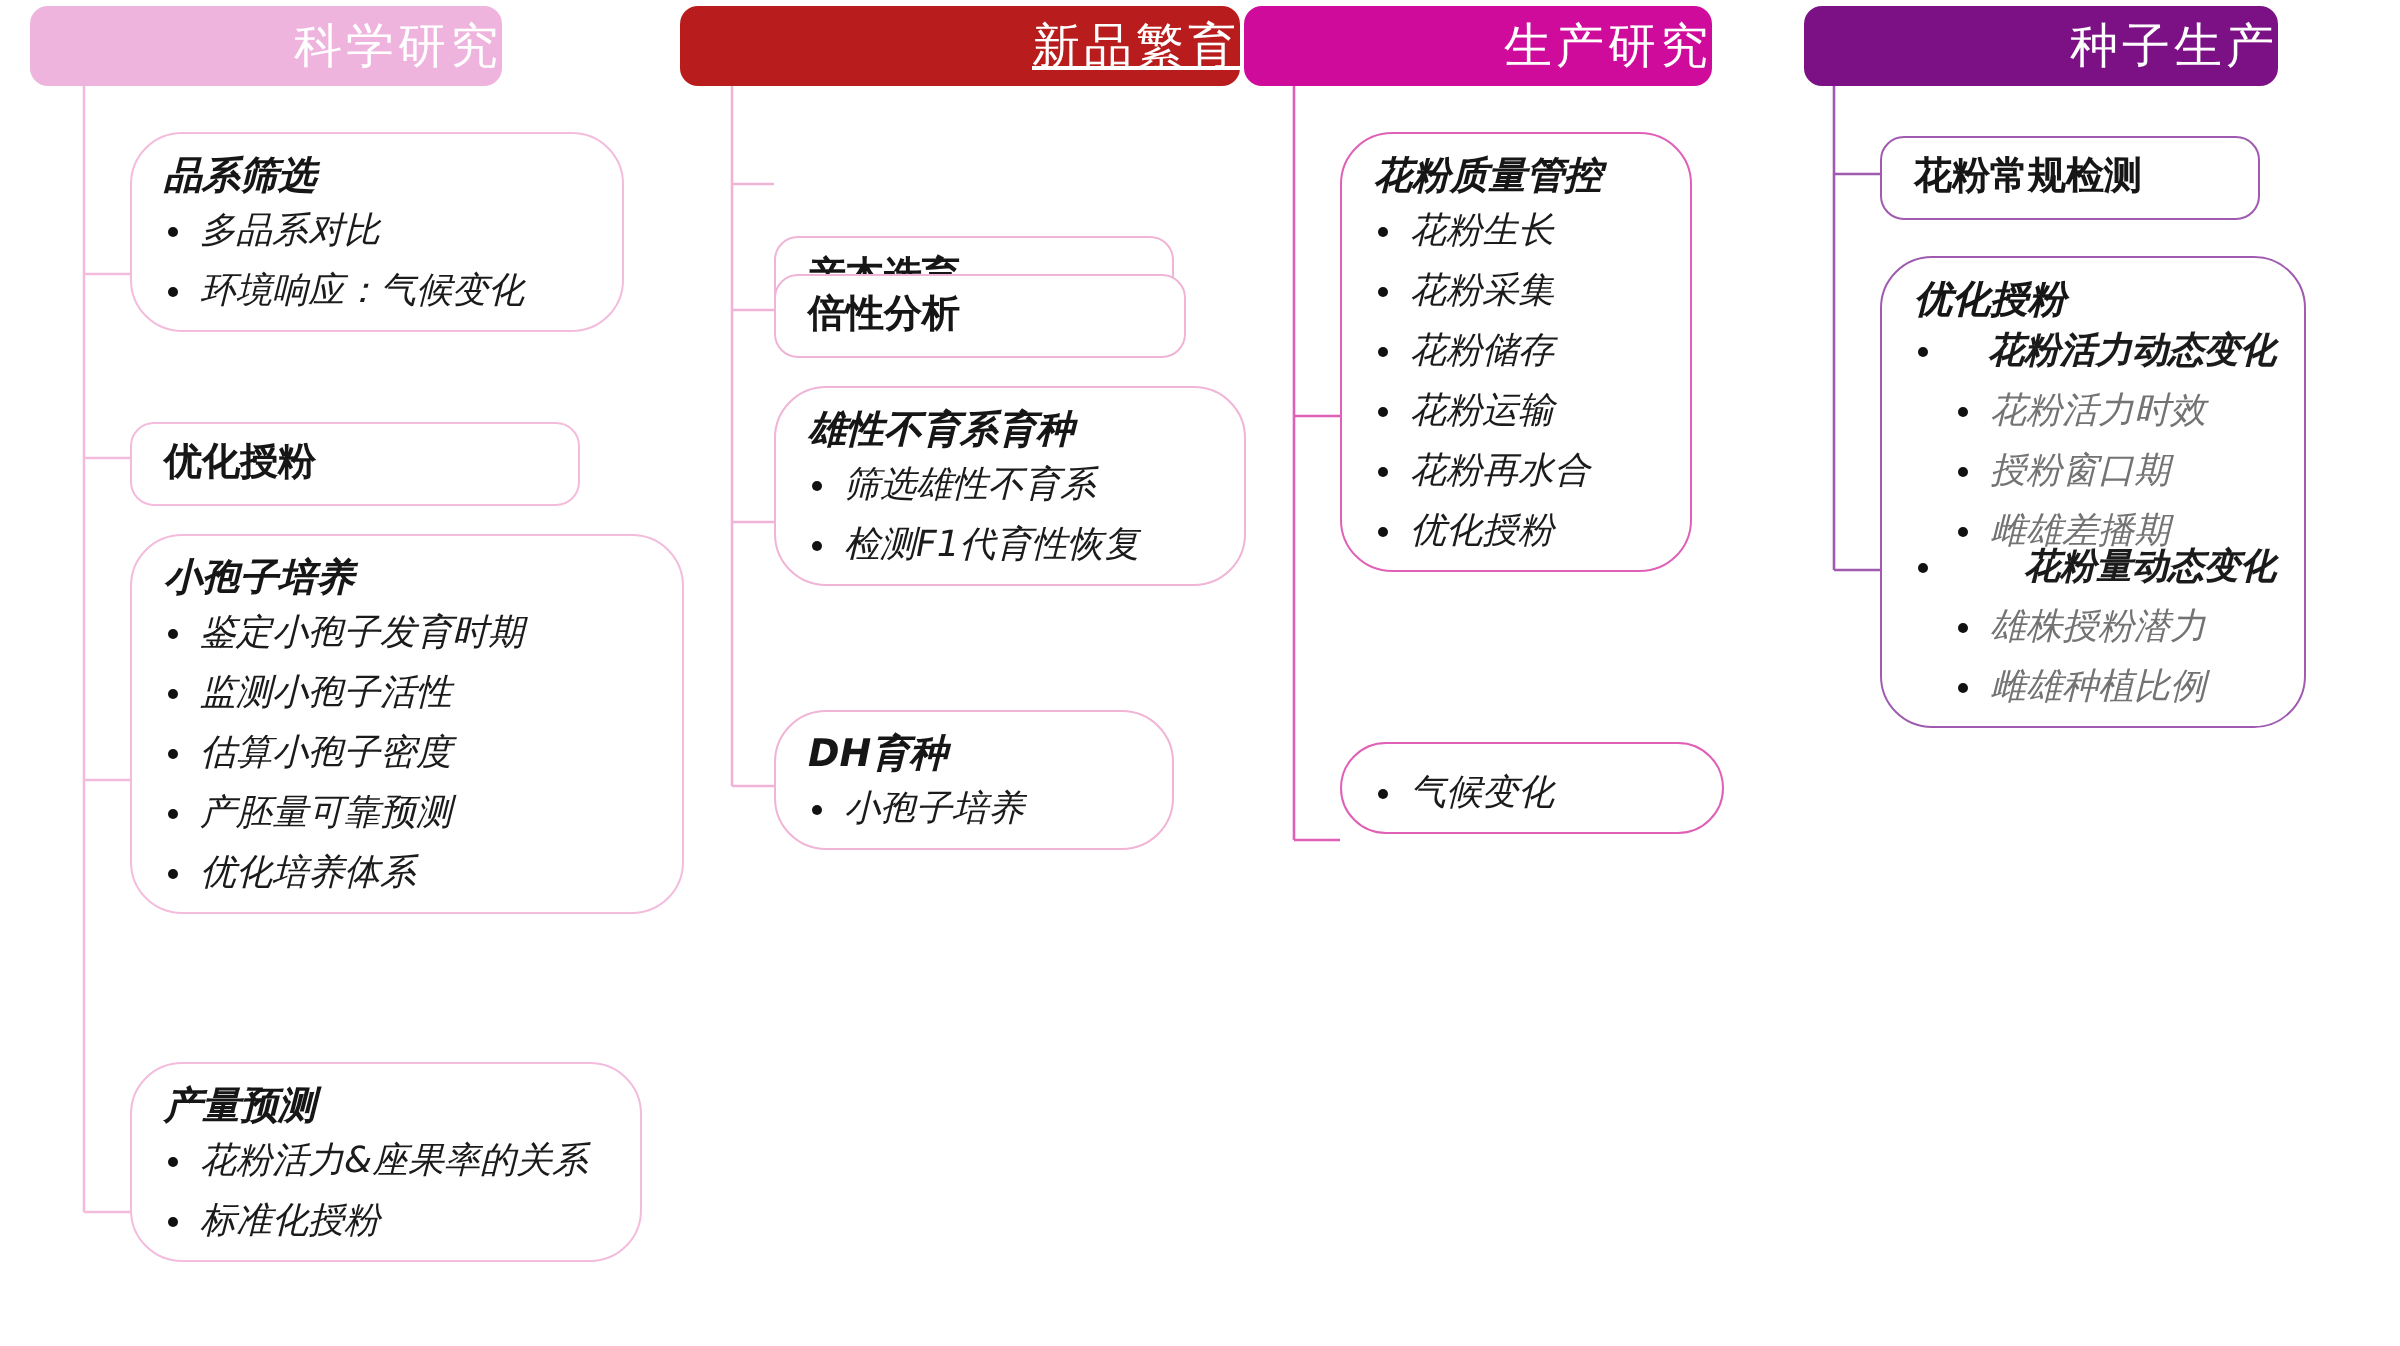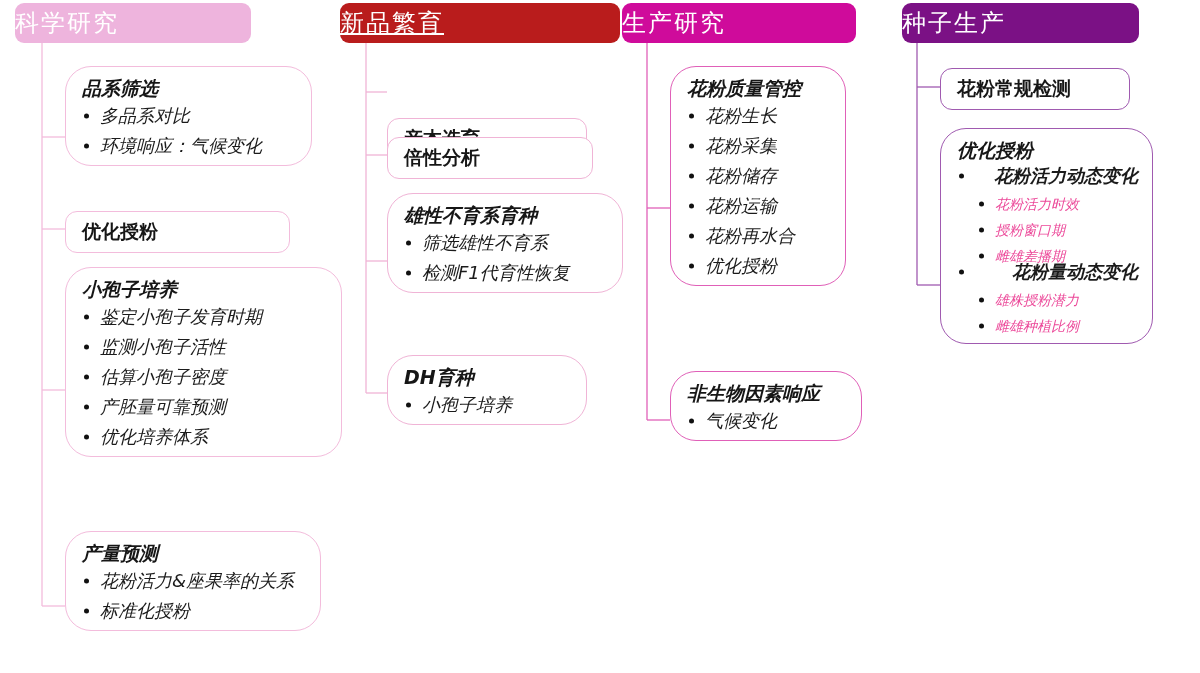--- a/index.html
+++ b/index.html
@@ -18,21 +18,21 @@
     width: 1200px;
     height: 673px;
   }
   
   .header-pill {
     position: absolute;
     height: 40px;
     border-radius: 9px;
     display: flex;
     align-items: center;
-    justify-content: flex-start;
+    justify-content: flex-end;
     color: #ffffff;
     font-size: 24px;
     font-weight: 400;
     letter-spacing: 2px;
     box-sizing: border-box;
   }
   
   .connectors {
     position: absolute;
     left: 0;
@@ -87,22 +87,22 @@
     background: #111111;
   }
   ul.items li.bold { font-weight: bold; text-align: right; }
   ul.sub {
     list-style: none;
     margin: 12px 0 0 0;
     padding: 0 0 0 20px;
   }
   ul.sub li {
     position: relative;
-    font-size: 14px;
-    color: #ec4899;
+    font-size: 18px;
+    color: #737373;
     line-height: 1.0;
     padding: 0 0 0 18px;
     margin: 0 0 12px 0;
     white-space: nowrap;
   }
   ul.sub li .bullet {
     position: absolute;
     left: 2px;
     top: 50%;
     transform: translateY(-50%);
@@ -216,21 +216,20 @@
       <li><span class="bullet"></span><span>花粉生长</span></li>
       <li><span class="bullet"></span><span>花粉采集</span></li>
       <li><span class="bullet"></span><span>花粉储存</span></li>
       <li><span class="bullet"></span><span>花粉运输</span></li>
       <li><span class="bullet"></span><span>花粉再水合</span></li>
       <li><span class="bullet"></span><span>优化授粉</span></li>
     </ul>
   </div>
 
   <div class="node big" style="left:670px; top:371px; width:192px; border-color:#e060b8;">
-    <div class="node-title">非生物因素响应</div>
     <ul class="items">
       <li><span class="bullet"></span><span>气候变化</span></li>
     </ul>
   </div>
 
   <div class="node" style="left:940px; top:68px; width:190px; border-color:#a05ab0; padding-top:8px; padding-bottom:8px;">
     <div class="node-title onlytitle">花粉常规检测</div>
   </div>
 
   <div class="node big" style="left:940px; top:128px; width:213px; border-color:#a05ab0;">

